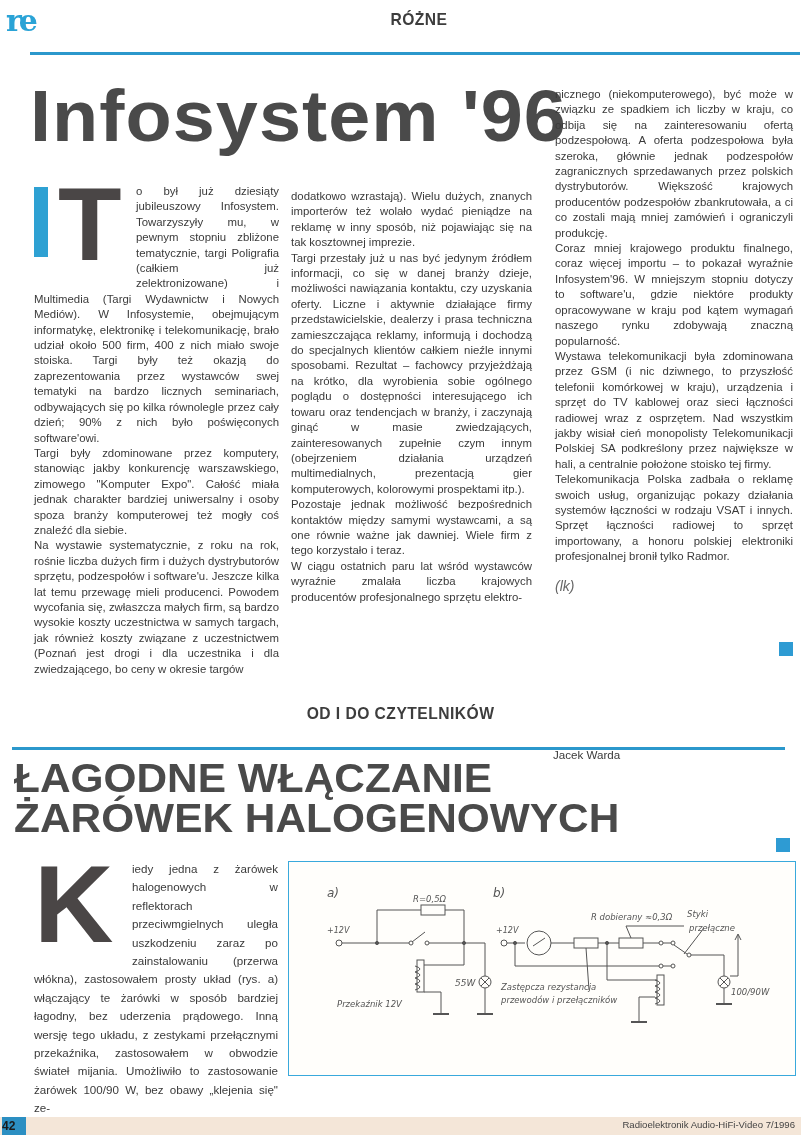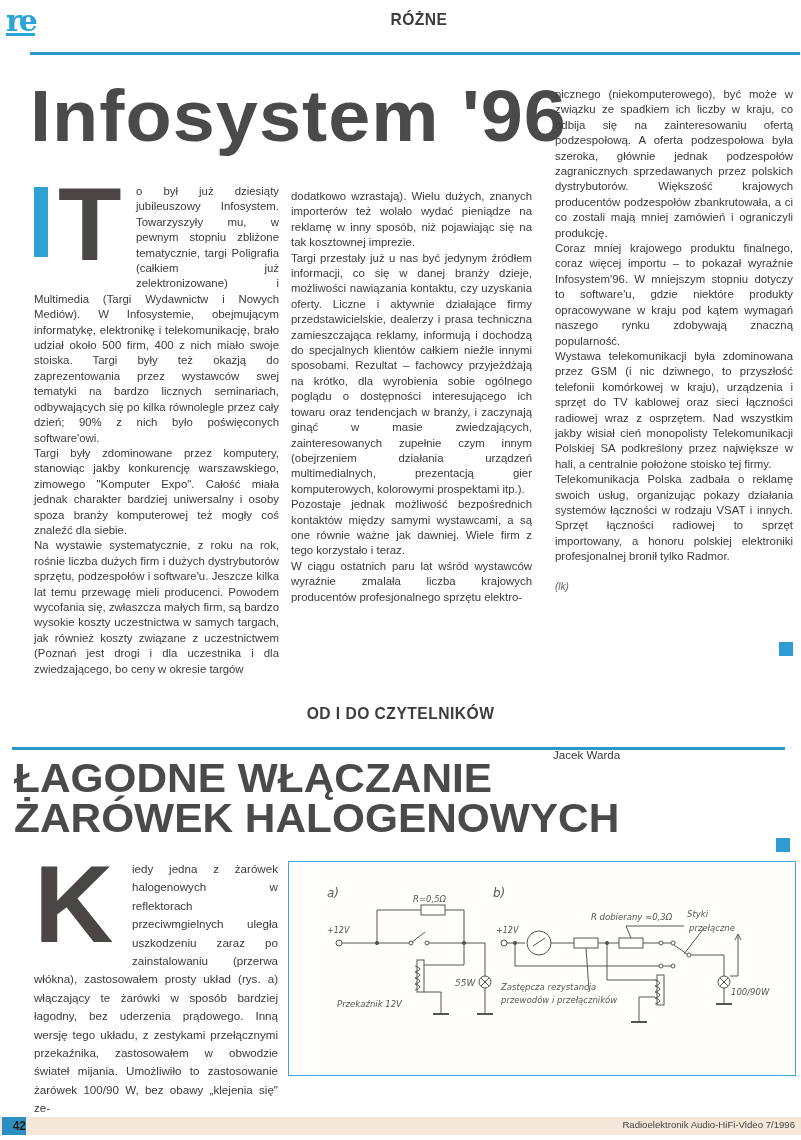--- a/index.html
+++ b/index.html
@@ -1,19 +1,19 @@
 <!DOCTYPE html>
 <html><head>
 <meta charset="utf-8">
 <style>
   * { box-sizing: border-box; margin: 0; padding: 0; }
   html, body { width: 801px; height: 1140px; background: #ffffff; overflow: hidden; }
   body { position: relative; font-family: "Liberation Sans", sans-serif; color: #3a3a3a; }
 
-  .logo { position: absolute; left: 6px; top: 6px; font-family: "DejaVu Serif", serif; font-weight: bold; font-size: 30px; color: #2aa3d6; letter-spacing: -3px; line-height: 30px; text-decoration: underline; }
+  .logo { position: absolute; left: 6px; top: 6px; font-family: "DejaVu Serif", serif; font-weight: bold; font-size: 30px; color: #2aa3d6; letter-spacing: -3px; line-height: 30px; }
   .section-head { position: absolute; left: 0; width: 801px; text-align: center; font-family: "Liberation Sans", sans-serif; font-weight: bold; color: #3d3d3d; letter-spacing: 0.5px; transform: scaleX(0.92); }
   .sec1 { top: 10px; font-size: 17px; padding-left: 40px; }
   .sec2 { top: 704px; font-size: 17px; }
   .rule { position: absolute; height: 3px; background: #2b98cc; }
   .rule1 { left: 30px; right: 1px; top: 52px; }
   .rule2 { left: 12px; right: 16px; top: 747px; }
 
   .title1 { position: absolute; left: 30px; top: 80px; font-family: "Liberation Sans", sans-serif; font-weight: bold; font-size: 72px; color: #4a4a4a; letter-spacing: 1px; line-height: 72px; transform: scaleX(1.05); transform-origin: left; }
   .title2 { position: absolute; left: 14px; top: 758px; font-family: "Liberation Sans", sans-serif; font-weight: bold; font-size: 40px; color: #4a4a4a; line-height: 40px; transform: scaleX(1.06); transform-origin: left; }
 
@@ -23,33 +23,33 @@
   .c2 { left: 291px; top: 189px; width: 241px; }
   .c3 { left: 555px; top: 87px; width: 238px; }
   .c4 { left: 34px; top: 860px; width: 244px; font-size: 11.6px; line-height: 18.4px; }
   .c5 { left: 553px; top: 746px; width: 240px; font-size: 11.6px; line-height: 18.6px; }
 
   .dropcap-wrap { float: left; width: 94px; height: 102px; margin-right: 8px; position: relative; }
   .cap-bar { position: absolute; left: 0; top: 3px; width: 14px; height: 70px; background: #2ea1d3; }
   .cap-T { position: absolute; left: 24px; top: -6px; font-family: "Liberation Sans", sans-serif; font-weight: bold; font-size: 104px; line-height: 92px; color: #4a4646; }
   .dropcap-K { float: left; font-family: "Liberation Sans", sans-serif; font-weight: bold; font-size: 110px; line-height: 84px; color: #4a4646; margin-right: 8px; margin-top: 2px; width: 90px; height: 92px; }
 
-  .author-tag { font-style: italic; font-size: 10px; color: #666; margin-top: 14px; }
+  .author-tag { font-style: italic; font-size: 14px; color: #666; margin-top: 14px; }
   .endmark { position: absolute; width: 14px; height: 14px; background: #2e9bd3; }
   .end1 { left: 779px; top: 642px; }
   .end2 { left: 776px; top: 838px; }
   .author { font-weight: normal; }
 
   .figure { position: absolute; left: 288px; top: 861px; width: 508px; height: 215px; border: 1.5px solid #39a9dc; background: #fffefb; }
   .fig-caption { position: absolute; left: 0; width: 100%; top: 176px; text-align: center; font-size: 9.2px; color: #444; line-height: 14px; }
   .fig-caption b { font-weight: bold; font-size: 9.5px; color: #333; }
   .schematic text { font-family: "DejaVu Sans", sans-serif; font-style: italic; fill: #555; }
 
   .footer-band { position: absolute; left: 0; top: 1117px; width: 801px; height: 18px; background: #f4e6d8; }
-  .page-num { position: absolute; left: 2px; top: 1117px; width: 24px; height: 18px; background: #2c8fc2; color: #1b1b1b; font-weight: bold; font-size: 12px; text-align: right; line-height: 18px; }
+  .page-num { position: absolute; left: 2px; top: 1117px; width: 24px; height: 18px; background: #2c8fc2; color: #1b1b1b; font-weight: bold; font-size: 12px; text-align: left; line-height: 18px; }
   .footer-text { position: absolute; right: 6px; top: 1119px; font-size: 9.6px; color: #444; }
 </style>
 </head>
 <body>
 
 <div class="logo">re</div>
 <div class="section-head sec1">RÓŻNE</div>
 <div class="rule rule1"></div>
 
 <h1 class="title1">Infosystem '96</h1>

